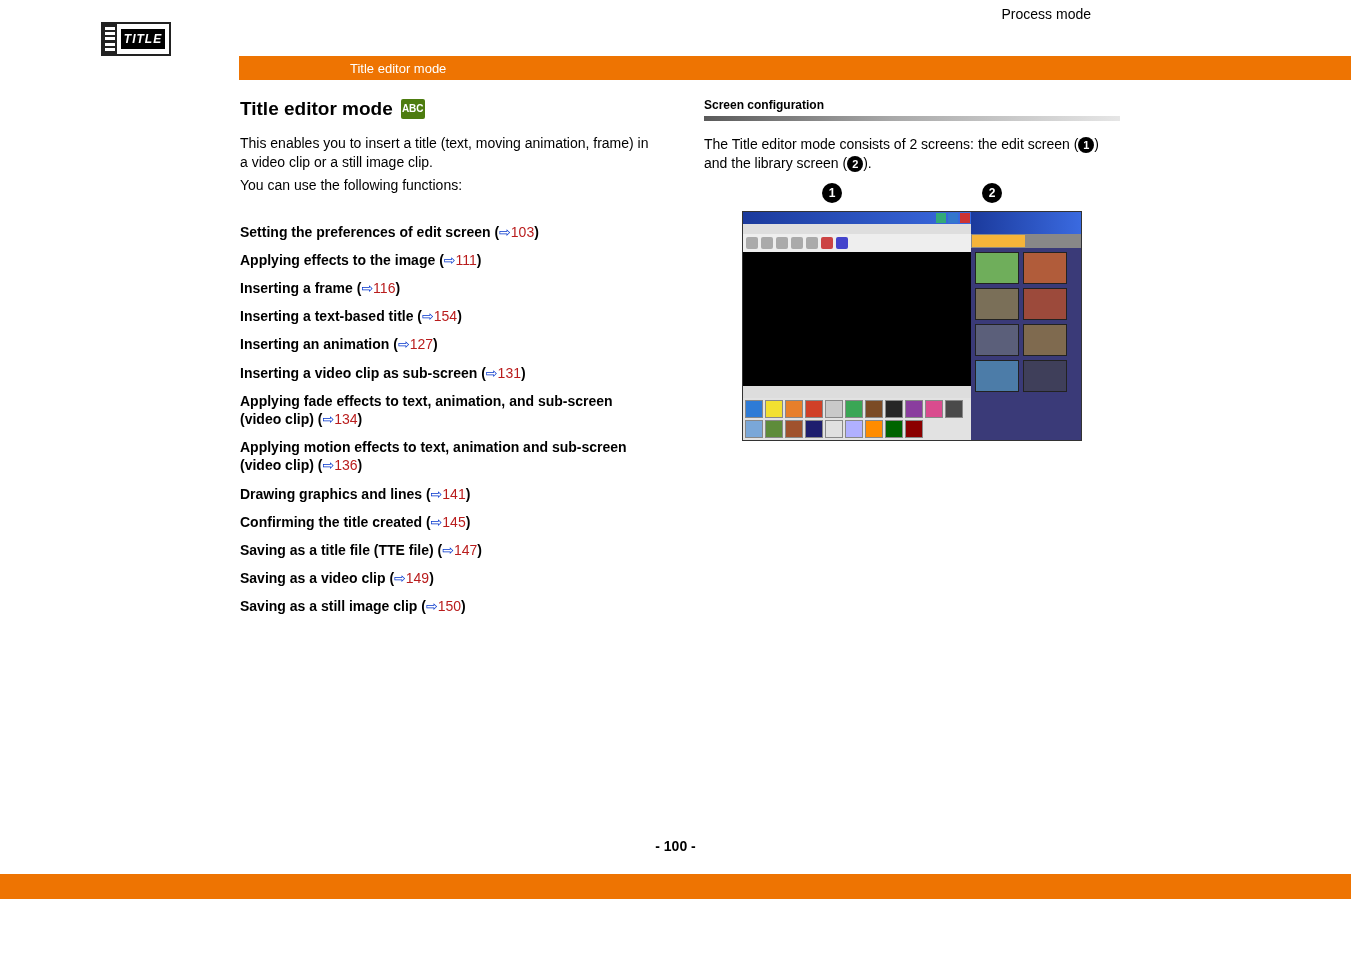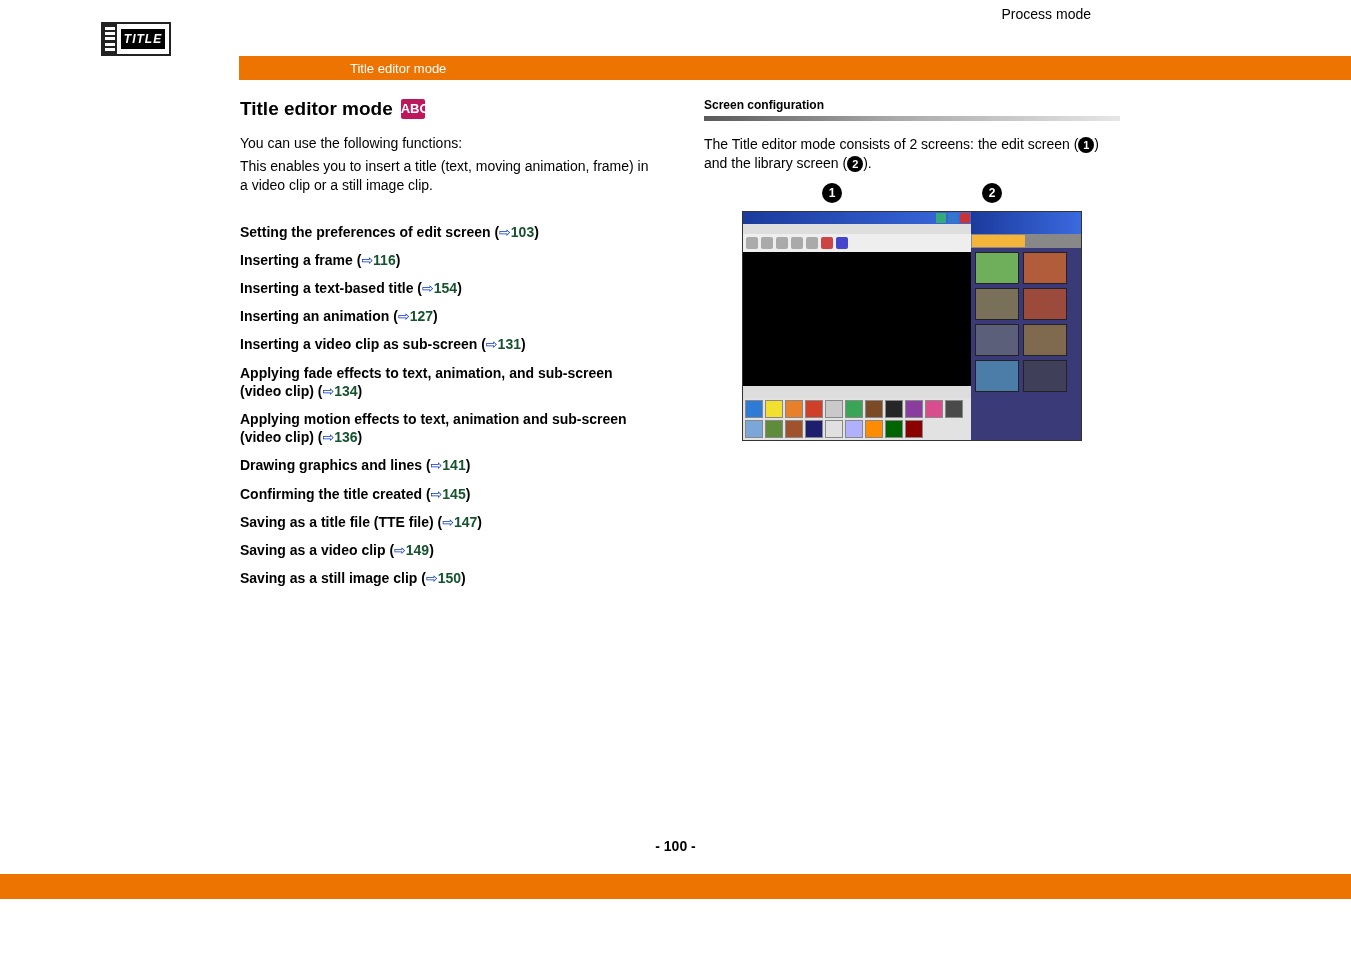--- a/index.html
+++ b/index.html
@@ -93,38 +93,38 @@
     font-size: 19px;
     font-weight: bold;
     display: flex;
     align-items: center;
     gap: 8px;
     margin-bottom: 14px;
   }
   .abc-icon {
     display: inline-block;
     width: 24px; height: 20px;
-    background: #be185d;
+    background: #4d7c0f;
     color: #fff;
-    font-size: 13px;
+    font-size: 10px;
     font-weight: bold;
     text-align: center;
     line-height: 20px;
     border-radius: 2px;
   }
   p.para { font-size: 14px; line-height: 1.35; margin-bottom: 4px; }
   .links-block { margin-top: 28px; }
   .link-row {
     font-size: 14px;
     font-weight: bold;
     margin-bottom: 10px;
     line-height: 1.3;
   }
   .link-row .arrow { color: #0033cc; font-weight: normal; }
-  .link-row .pnum { color: #14532d; font-weight: bold; }
+  .link-row .pnum { color: #b91c1c; font-weight: normal; }
   h2.section-title {
     font-size: 12px;
     font-weight: bold;
     margin-bottom: 4px;
   }
   .gradient-rule {
     height: 5px;
     width: 100%;
     background: linear-gradient(to right, #5a5a5a 0%, #a8a8a8 45%, #e6e6e6 100%);
     margin-bottom: 14px;
@@ -239,25 +239,26 @@
     </div>
 </div>
 
 <div class="content">
 
   <div class="col col-left">
     <h1 class="title-line">
       <span>Title editor mode</span>
       <span class="abc-icon">ABC</span>
     </h1>
+    <p class="para">This enables you to insert a title (text, moving animation, frame) in a video clip or a still image clip.</p>
     <p class="para">You can use the following functions:</p>
-    <p class="para">This enables you to insert a title (text, moving animation, frame) in a video clip or a still image clip.</p>
 
     <div class="links-block" id="links-block">
         <div class="link-row"><span>Setting the preferences of edit screen (</span><span class="arrow">⇨</span><span class="pnum">103</span><span class="bold">)</span></div>
+        <div class="link-row"><span>Applying effects to the image (</span><span class="arrow">⇨</span><span class="pnum">111</span><span class="bold">)</span></div>
         <div class="link-row"><span>Inserting a frame (</span><span class="arrow">⇨</span><span class="pnum">116</span><span class="bold">)</span></div>
         <div class="link-row"><span>Inserting a text-based title (</span><span class="arrow">⇨</span><span class="pnum">154</span><span class="bold">)</span></div>
         <div class="link-row"><span>Inserting an animation (</span><span class="arrow">⇨</span><span class="pnum">127</span><span class="bold">)</span></div>
         <div class="link-row"><span>Inserting a video clip as sub-screen (</span><span class="arrow">⇨</span><span class="pnum">131</span><span class="bold">)</span></div>
         <div class="link-row"><span>Applying fade effects to text, animation, and sub-screen (video clip) (</span><span class="arrow">⇨</span><span class="pnum">134</span><span class="bold">)</span></div>
         <div class="link-row"><span>Applying motion effects to text, animation and sub-screen (video clip) (</span><span class="arrow">⇨</span><span class="pnum">136</span><span class="bold">)</span></div>
         <div class="link-row"><span>Drawing graphics and lines (</span><span class="arrow">⇨</span><span class="pnum">141</span><span class="bold">)</span></div>
         <div class="link-row"><span>Confirming the title created (</span><span class="arrow">⇨</span><span class="pnum">145</span><span class="bold">)</span></div>
         <div class="link-row"><span>Saving as a title file (TTE file) (</span><span class="arrow">⇨</span><span class="pnum">147</span><span class="bold">)</span></div>
         <div class="link-row"><span>Saving as a video clip (</span><span class="arrow">⇨</span><span class="pnum">149</span><span class="bold">)</span></div>

